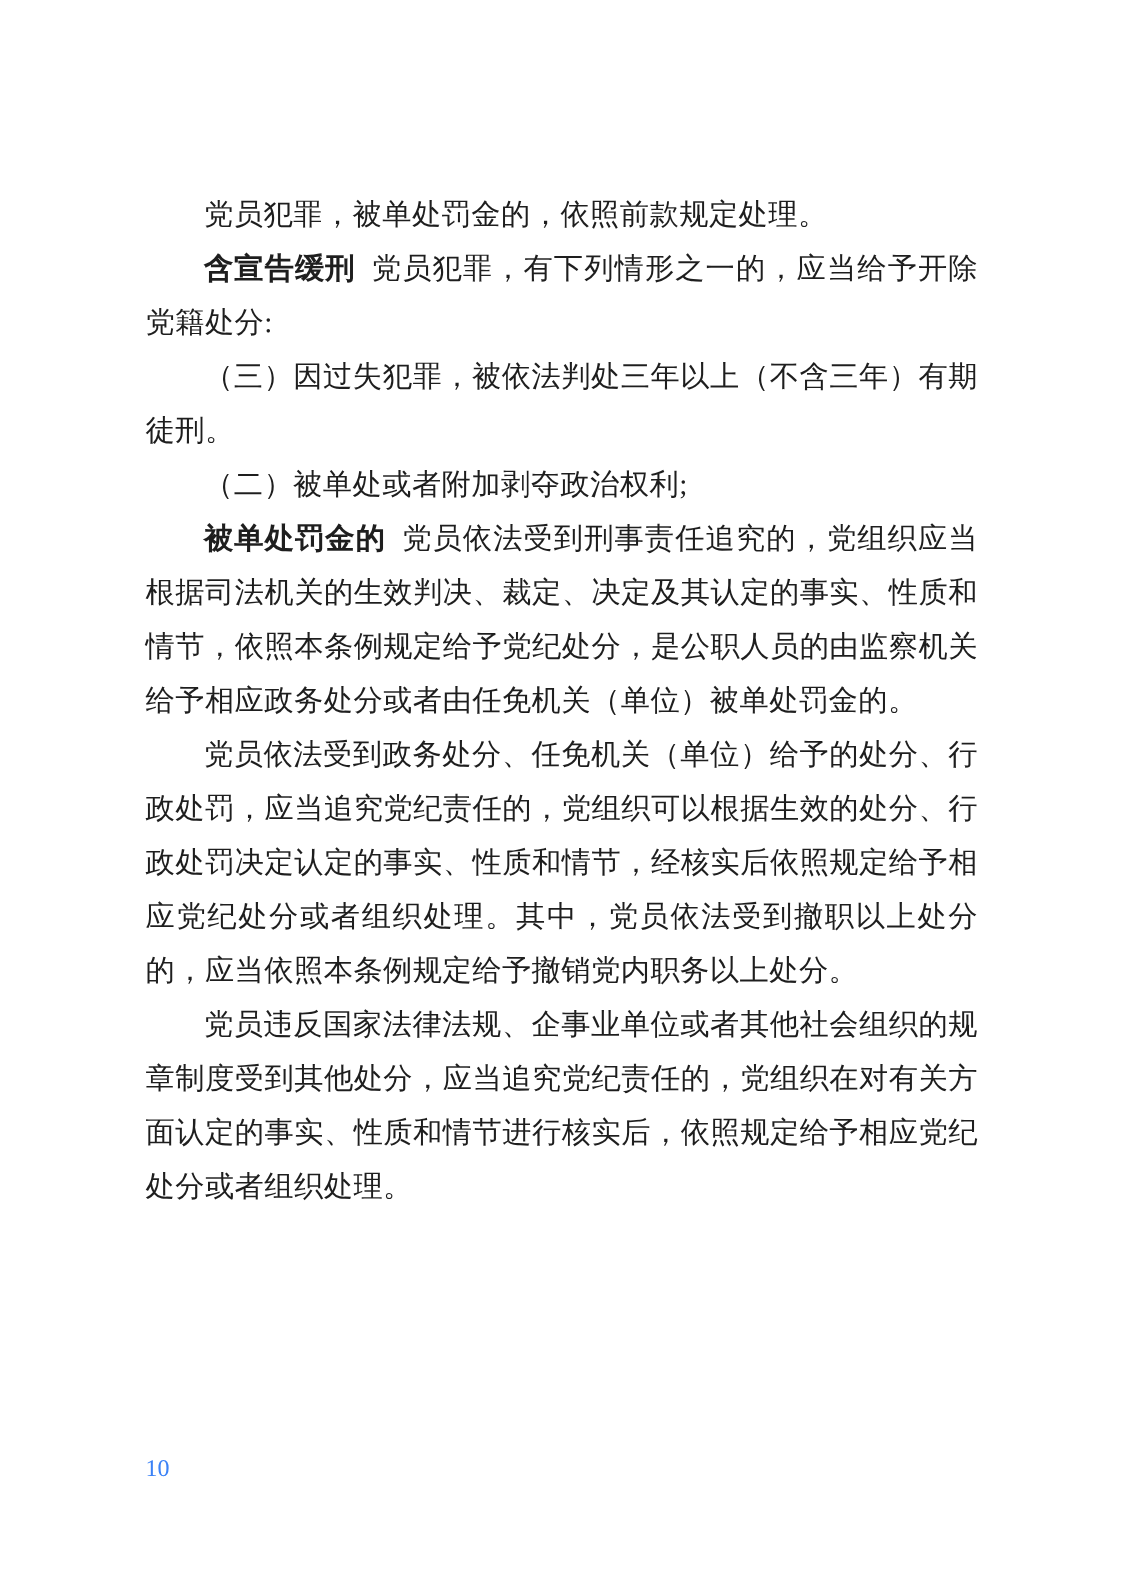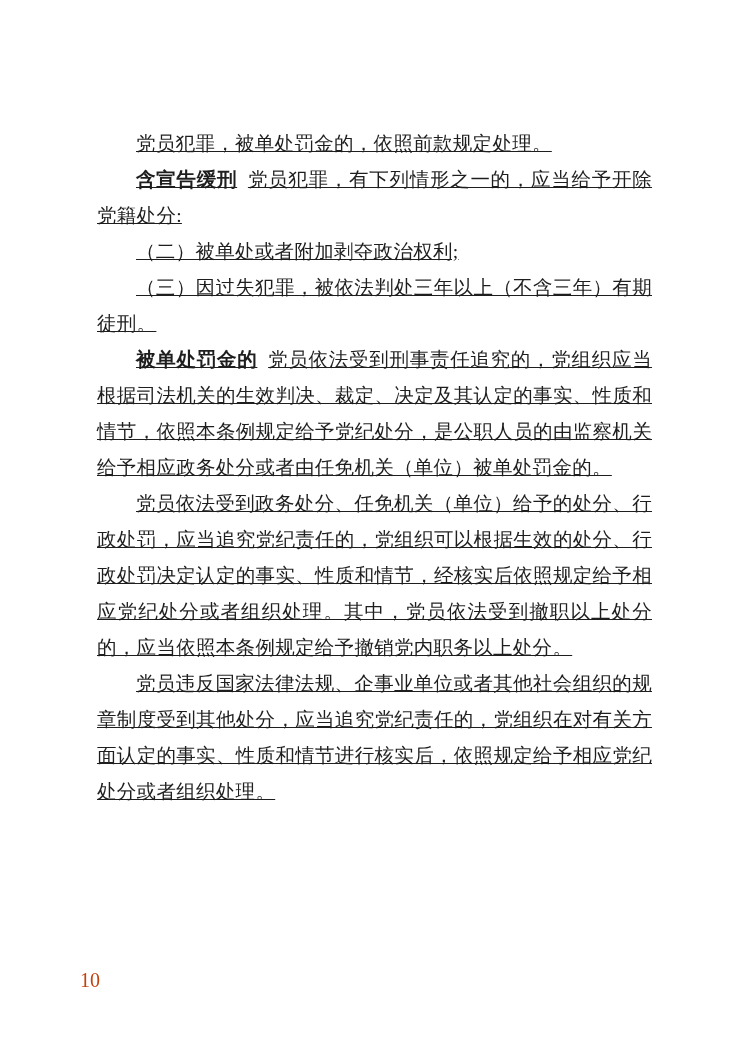--- a/index.html
+++ b/index.html
@@ -31,34 +31,34 @@
     margin: 0;
     padding: 0;
     text-indent: 2em;
   }
   .lead {
     font-weight: 700;
     margin-right: 0.55em;
   }
   .pagenum {
     position: absolute;
-    left: 80px;
+    left: 97px;
     top: 966px;
-    font-size: 20px;
+    font-size: 16px;
     line-height: 28px;
-    color: #c2410c;
+    color: #3b82f6;
   }
 </style>
 </head>
 <body>
 
 <div class="sheet" style="background: rgb(255, 255, 255);">
-  <div class="content" id="paragraphs" style="color: rgb(30, 30, 30); text-decoration: underline;">
+  <div class="content" id="paragraphs" style="color: rgb(30, 30, 30);">
       <p class="para"><span>党员犯罪，被单处罚金的，依照前款规定处理。</span></p>
       <p class="para"><b class="lead">含宣告缓刑</b><span>党员犯罪，有下列情形之一的，应当给予开除党籍处分:</span></p>
+      <p class="para"><span>（三）因过失犯罪，被依法判处三年以上（不含三年）有期徒刑。</span></p>
       <p class="para"><span>（二）被单处或者附加剥夺政治权利;</span></p>
-      <p class="para"><span>（三）因过失犯罪，被依法判处三年以上（不含三年）有期徒刑。</span></p>
       <p class="para"><b class="lead">被单处罚金的</b><span>党员依法受到刑事责任追究的，党组织应当根据司法机关的生效判决、裁定、决定及其认定的事实、性质和情节，依照本条例规定给予党纪处分，是公职人员的由监察机关给予相应政务处分或者由任免机关（单位）被单处罚金的。</span></p>
       <p class="para"><span>党员依法受到政务处分、任免机关（单位）给予的处分、行政处罚，应当追究党纪责任的，党组织可以根据生效的处分、行政处罚决定认定的事实、性质和情节，经核实后依照规定给予相应党纪处分或者组织处理。其中，党员依法受到撤职以上处分的，应当依照本条例规定给予撤销党内职务以上处分。</span></p>
       <p class="para"><span>党员违反国家法律法规、企事业单位或者其他社会组织的规章制度受到其他处分，应当追究党纪责任的，党组织在对有关方面认定的事实、性质和情节进行核实后，依照规定给予相应党纪处分或者组织处理。</span></p>
     </div>
   <div class="pagenum">10</div>
 </div>
 
 </body></html>

